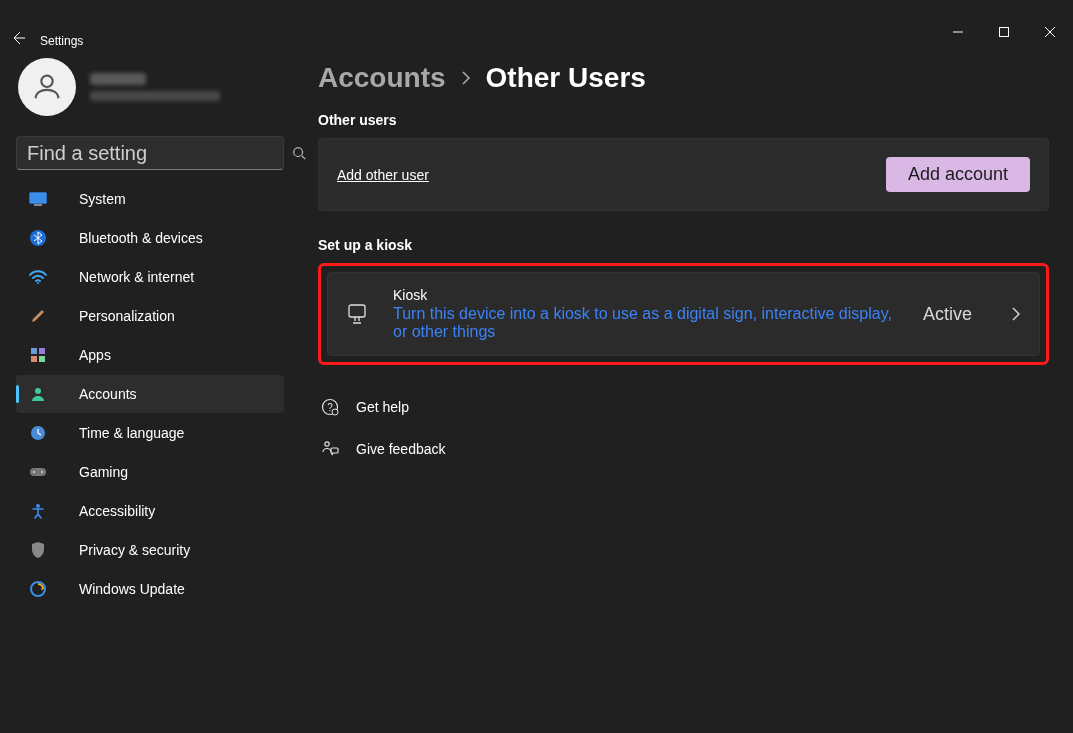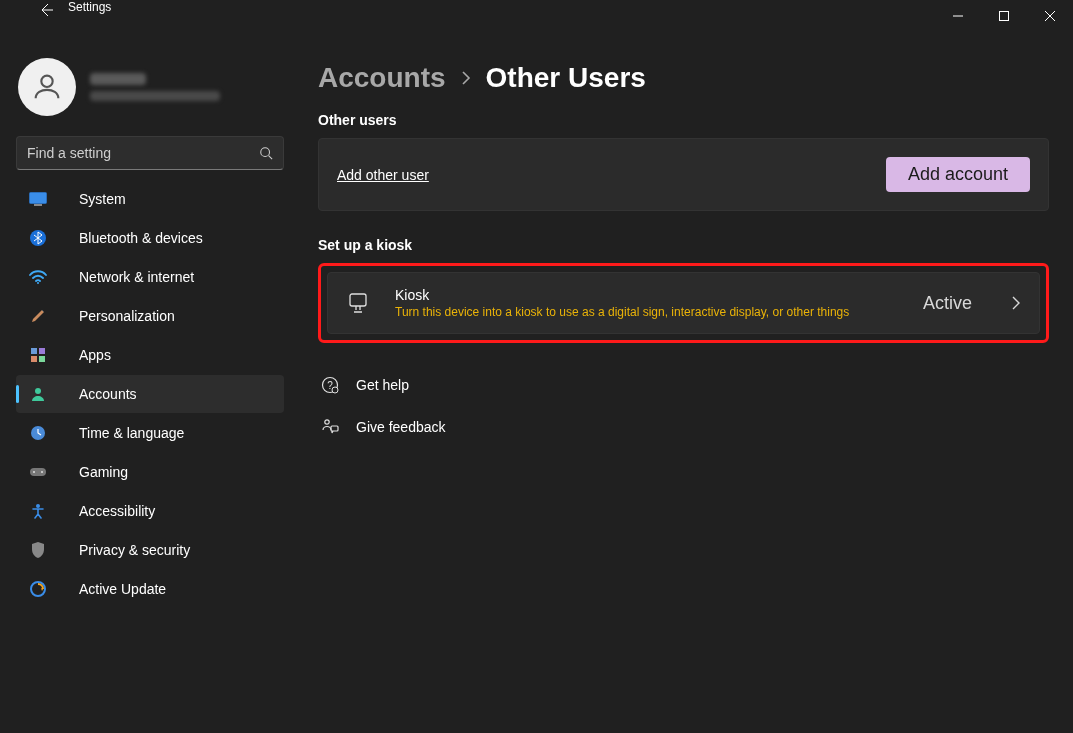--- a/index.html
+++ b/index.html
@@ -8,22 +8,22 @@
     background: #202020;
     font-family: "Segoe UI", Arial, sans-serif;
     color: #ffffff;
     overflow: hidden;
     position: relative;
   }
   
   .titlebar {
     height: 48px;
     display: flex;
-    align-items: flex-start;
-    padding-left: 36px;
+    align-items: flex-end;
+    padding-left: 8px;
   }
   .titlebar .back {
     width: 20px; height: 20px;
     display: flex; align-items: center; justify-content: center;
     margin-right: 12px;
     cursor: pointer;
   }
   .titlebar .title { font-size: 12px; color: #fff; }
   .window-controls {
     margin-left: auto;
@@ -66,21 +66,21 @@
     height: 34px;
     background: #2d2d2d;
     border: 1px solid #3a3a3a;
     border-bottom: 1px solid #7a7a7a;
     border-radius: 4px;
     display: flex; align-items: center;
     padding: 0 10px;
   }
   .search input {
     flex: 1; background: transparent; border: none; outline: none;
-    color: #fff; font-size: 14px;
+    color: #fff; font-size: 20px;
   }
   .search input::placeholder { color: #cfcfcf; }
   .search .search-icon { color: #cfcfcf; }
   .nav { margin-top: 10px; }
   .nav-item {
     height: 38px;
     display: flex; align-items: center;
     gap: 31px;
     padding: 0 12px;
     border-radius: 4px;
@@ -148,21 +148,21 @@
     display: flex; align-items: center;
     gap: 25px;
     cursor: pointer;
   }
   .kiosk-panel .icon {
     width: 24px; height: 24px;
     display: flex; align-items: center; justify-content: center;
     color: #e0e0e0;
   }
   .kiosk-panel .text .t1 { font-size: 14px; }
-  .kiosk-panel .text .t2 { font-size: 12px; color: #eab308; margin-top: 2px; }
+  .kiosk-panel .text .t2 { font-size: 16px; color: #3b82f6; margin-top: 2px; }
   .kiosk-panel .status { margin-left: auto; font-size: 18px; color: #d8d8d8; }
   .kiosk-panel .chev { margin-left: 14px; color: #d8d8d8; }
   .footer-link {
     display: flex; align-items: center; gap: 16px;
     font-size: 14px; padding: 6px 0 6px 2px;
     cursor: pointer;
     margin-bottom: 10px;
   }
   .footer-link .icon { width: 20px; height: 20px; display:flex; align-items:center; justify-content:center; color:#e0e0e0; }
   svg { display: block; }
@@ -316,21 +316,21 @@
         <span>Privacy &amp; security</span>
       </div>
       <div class="nav-item">
         <span class="icon">
             <svg width="16" height="16" viewBox="0 0 16 16">
               <circle cx="8" cy="8" r="7" fill="none" stroke="#3a8de8" stroke-width="2"></circle>
               <path d="M8 3a5 5 0 0 1 5 5" stroke="#f5a623" stroke-width="2" fill="none"></path>
               <path d="M13 8l-2-1 1 3z" fill="#f5a623"></path>
             </svg>
           </span>
-        <span>Active Update</span>
+        <span>Windows Update</span>
       </div>
     </div>
   </div>
 
   <div class="main">
     <div class="breadcrumb">
       <span class="crumb-parent">Accounts</span>
       <span class="chev">
         <svg width="12" height="16" viewBox="0 0 12 16">
             <path d="M3 2l6 6-6 6" stroke="#a8a8a8" stroke-width="1.6" fill="none"></path>

